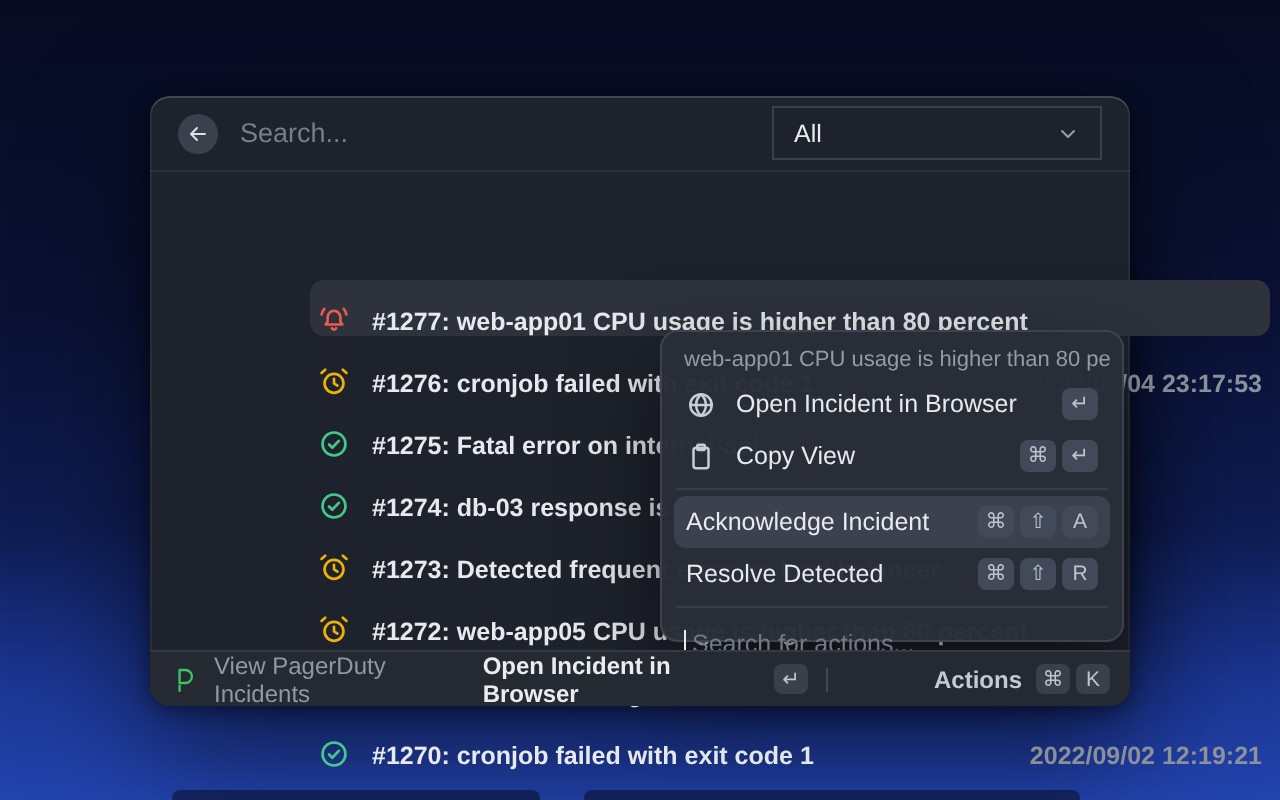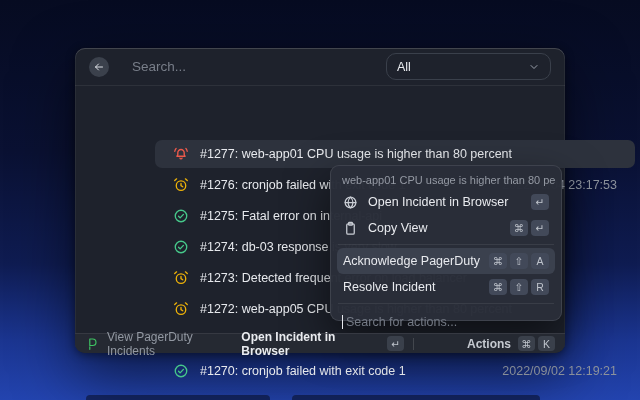--- a/index.html
+++ b/index.html
@@ -23,49 +23,48 @@
     background:#1e222c;border-radius:10px;
     box-shadow:0 22px 60px rgba(0,0,0,.55),0 2px 10px rgba(0,0,0,.45),
                inset 0 1px 0 rgba(255,255,255,.16),
                inset 1px 0 0 rgba(255,255,255,.05),
                inset -1px 0 0 rgba(255,255,255,.05);
   }
   .header{
     position:absolute;left:0;top:0;right:0;height:38px;
     display:flex;align-items:center;padding:8px 14px;box-sizing:border-box;
     border-bottom:1px solid rgba(255,255,255,.07);
-    gap:12px;
   }
   .back-btn{
     width:20px;height:20px;border-radius:50%;background:#3b414c;color:#dde0e5;
     display:flex;align-items:center;justify-content:center;flex:0 0 auto;cursor:default;
   }
   .back-btn .icon{width:12px;height:12px;display:block;}
   .search-placeholder{margin-left:11px;color:#787e89;font-size:13.5px;}
   .dropdown{
     margin-left:auto;width:165px;height:27px;box-sizing:border-box;
-    border:1px solid #3a404b;border-radius:10px;
+    border:1px solid #3a404b;border-radius:0;
     display:flex;align-items:center;padding:0 10px;color:#e9ebef;font-size:12.5px;
   }
   .dropdown .chev{margin-left:auto;width:12px;height:12px;color:#9aa0ab;}
 
   
   .list{position:absolute;left:5px;top:92px;width:480px;margin:0 0 0 0;padding:0 0 0 0;left:80px;}
   .row{
     height:28px;margin-bottom:3px;border-radius:7px;
-    display:flex;align-items:center;padding:0 18px;box-sizing:border-box;
+    display:flex;align-items:flex-end;padding:0 4px;box-sizing:border-box;font-weight:bold;
   }
   .row.selected{background:#2d323d;}
   .row-icon{width:16px;height:16px;flex:0 0 auto;}
   .row-title{margin-left:11px;color:#e7e9ed;font-size:12.5px;white-space:nowrap;}
   .row-time{margin-left:auto;color:#8c929c;font-size:12.5px;white-space:nowrap;}
 
   
   .footer{
-    position:absolute;left:0;right:0;bottom:0;height:20px;
+    position:absolute;left:0;right:0;bottom:0;height:28px;
     background:#252932;border-top:1px solid rgba(255,255,255,.08);
     border-radius:0 0 10px 10px;box-sizing:border-box;
     display:flex;align-items:center;padding:0 10px;z-index:5;
   }
   .pd-logo{width:14px;height:14px;color:#3fc463;flex:0 0 auto;}
   .footer-app{margin-left:8px;color:#9298a2;font-size:12px;}
   .footer-right{margin-left:auto;display:flex;align-items:center;}
   .footer-primary-label{color:#eaecf0;font-size:12px;font-weight:700;margin-right:7px;}
   .footer-sep{width:1px;height:12px;background:rgba(255,255,255,.14);margin:0 9px;}
   .footer-actions-label{color:#c5c9d0;font-size:12px;font-weight:600;margin-right:7px;margin-left:44px;}
@@ -264,29 +263,29 @@
           </svg>
         </span>
         <span class="menu-label">Copy View</span>
         <span class="keys">
           <span class="key">⌘</span>
           <span class="key">↵</span>
         </span>
       </div>
       <div class="menu-divider"></div>
       <div class="menu-item selected">
-        <span class="menu-label">Acknowledge PagerDuty</span>
+        <span class="menu-label">Acknowledge Incident</span>
         <span class="keys">
           <span class="key">⌘</span>
           <span class="key">⇧</span>
           <span class="key">A</span>
         </span>
       </div>
       <div class="menu-item">
-        <span class="menu-label">Resolve Incident</span>
+        <span class="menu-label">Resolve Detected</span>
         <span class="keys">
           <span class="key">⌘</span>
           <span class="key">⇧</span>
           <span class="key">R</span>
         </span>
       </div>
     </div>
   <div class="menu-divider"></div>
   <div class="popup-search">
     <span class="caret"></span>

